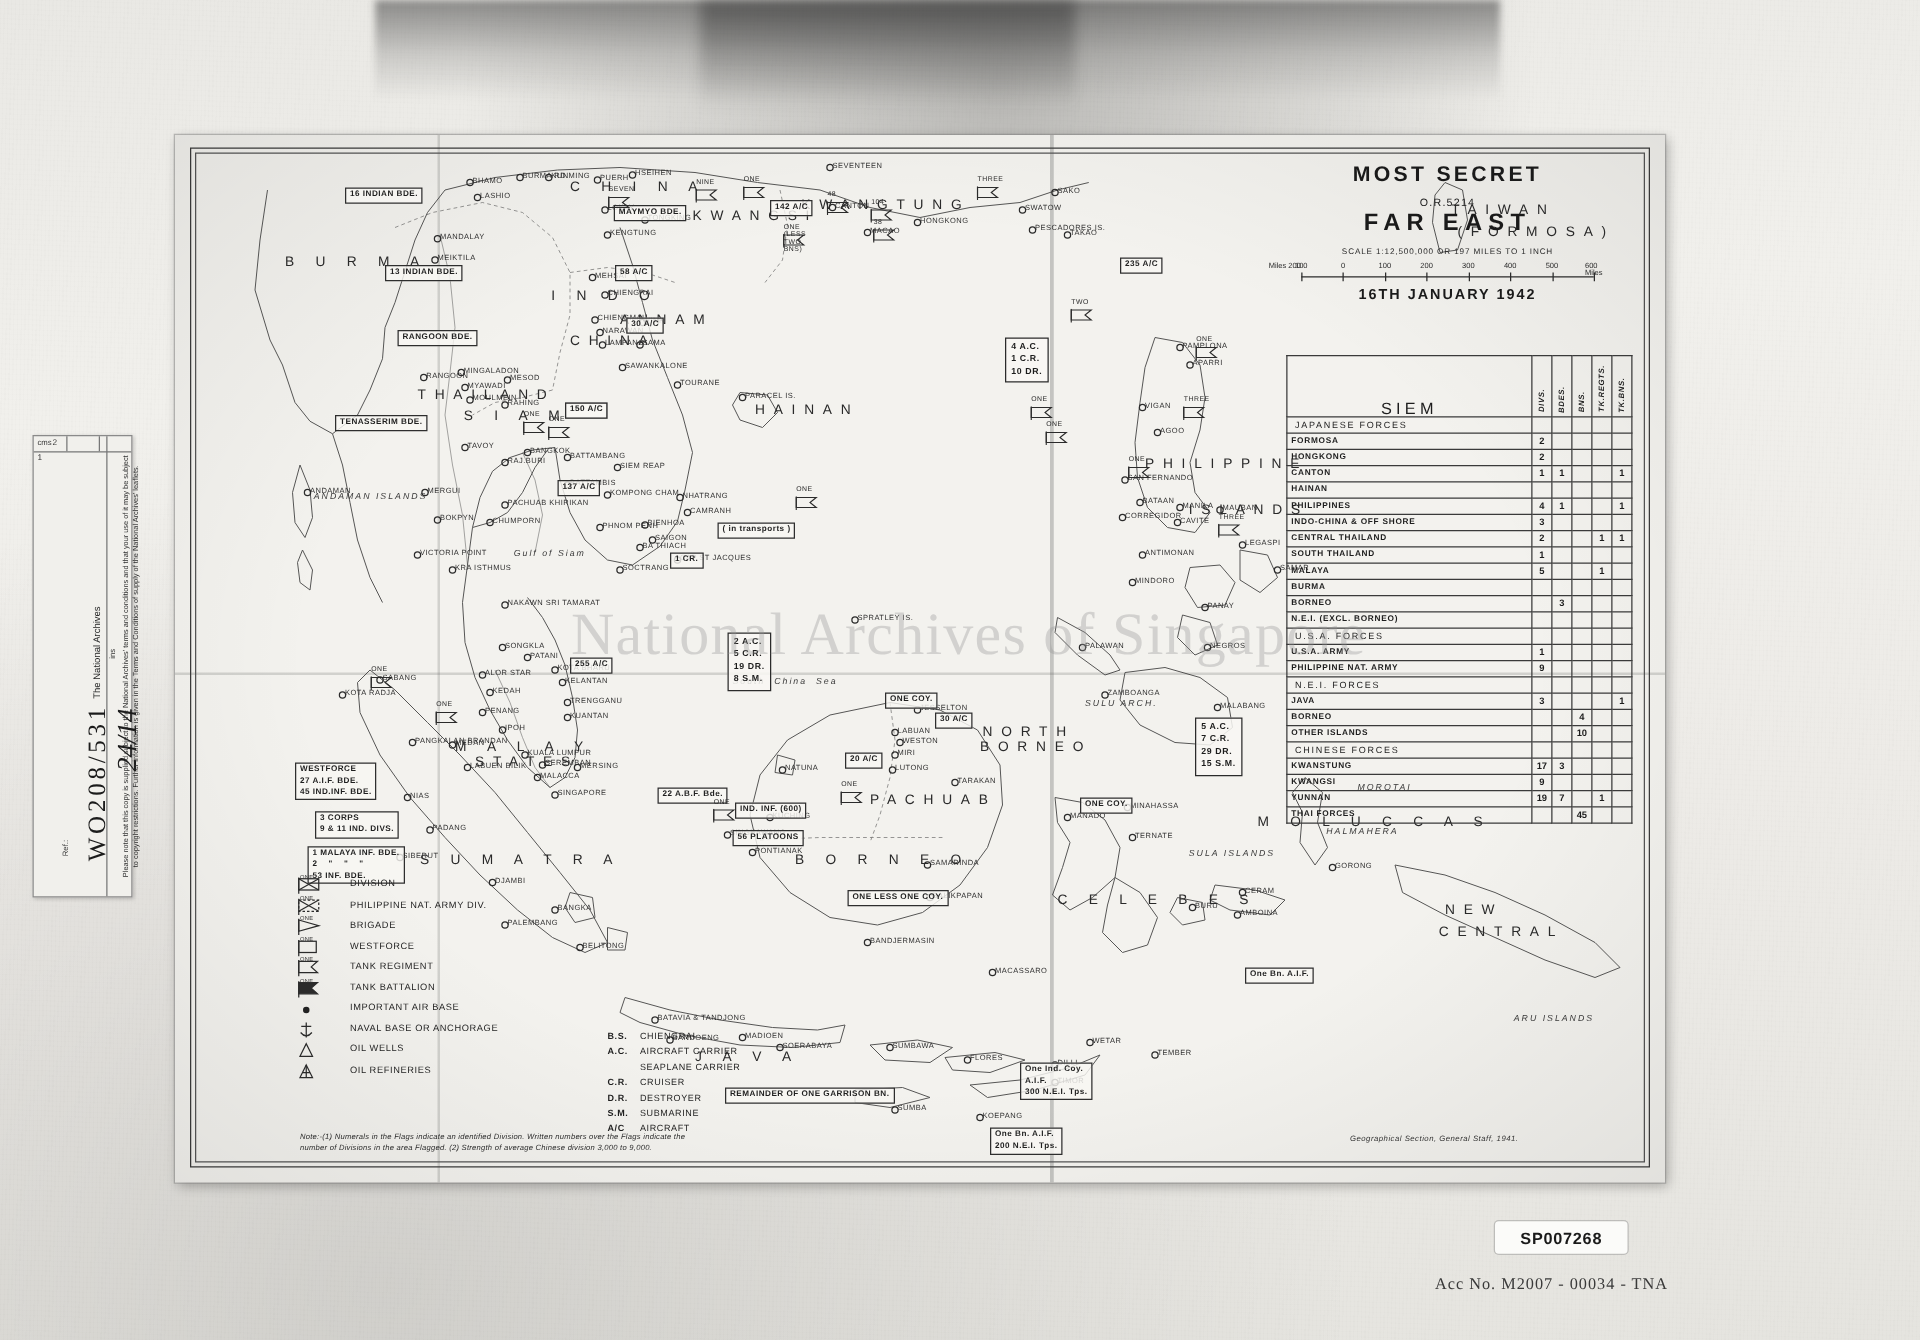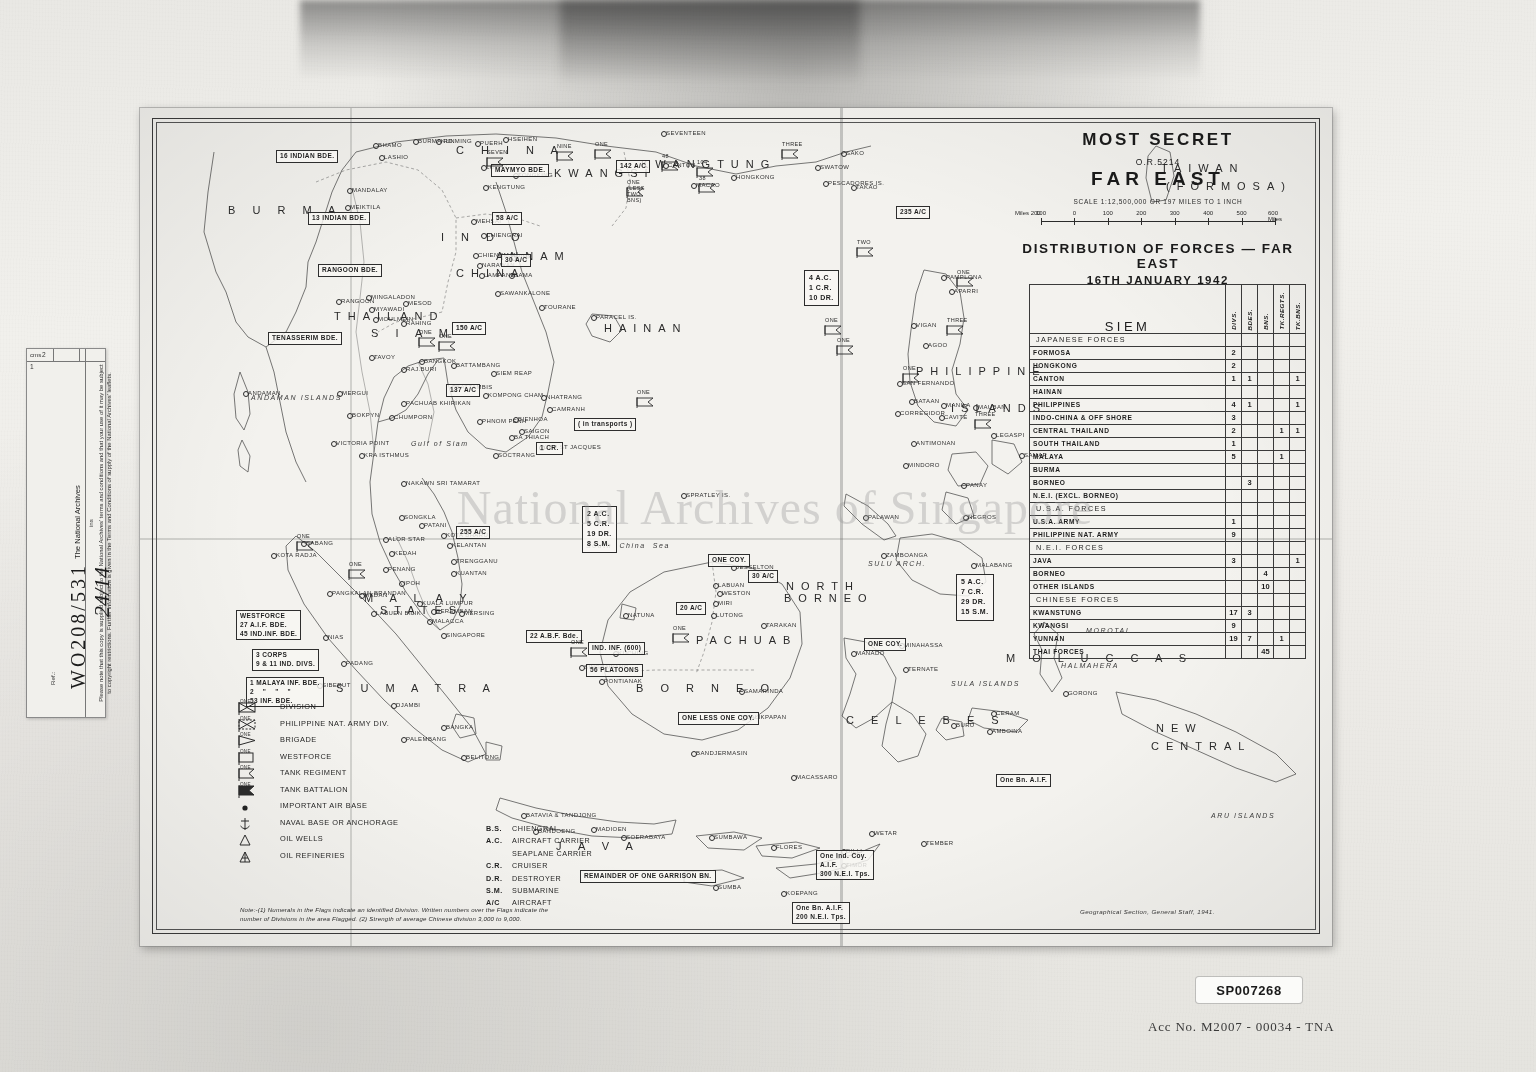--- a/index.html
+++ b/index.html
@@ -834,21 +834,20 @@
         <div class="tick" style="left: 141.714px;"></div>
         <div class="num" style="left: 141.714px;">300</div>
         <div class="tick" style="left: 175.143px;"></div>
         <div class="num" style="left: 175.143px;">400</div>
         <div class="tick" style="left: 208.571px;"></div>
         <div class="num" style="left: 208.571px;">500</div>
         <div class="tick" style="left: 242px;"></div>
         <div class="num" style="left: 242px;">600 Miles</div>
         <div class="num" style="left: -18px; transform: none;">Miles 200</div>
       </div>
-    <div id="distheading">DISTRIBUTION OF FORCES — FAR EAST</div>
     <div id="distdate">16TH JANUARY  1942</div>
   </div>
 
   <table id="forcetable">
     <tbody id="forcetable-body">
         <tr class="hdr">
           <td class="areahdr">SIEM</td>
           <td class="num"><span class="vert">DIVS.</span></td>
           <td class="num"><span class="vert">BDES.</span></td>
           <td class="num"><span class="vert">BNS.</span></td>

